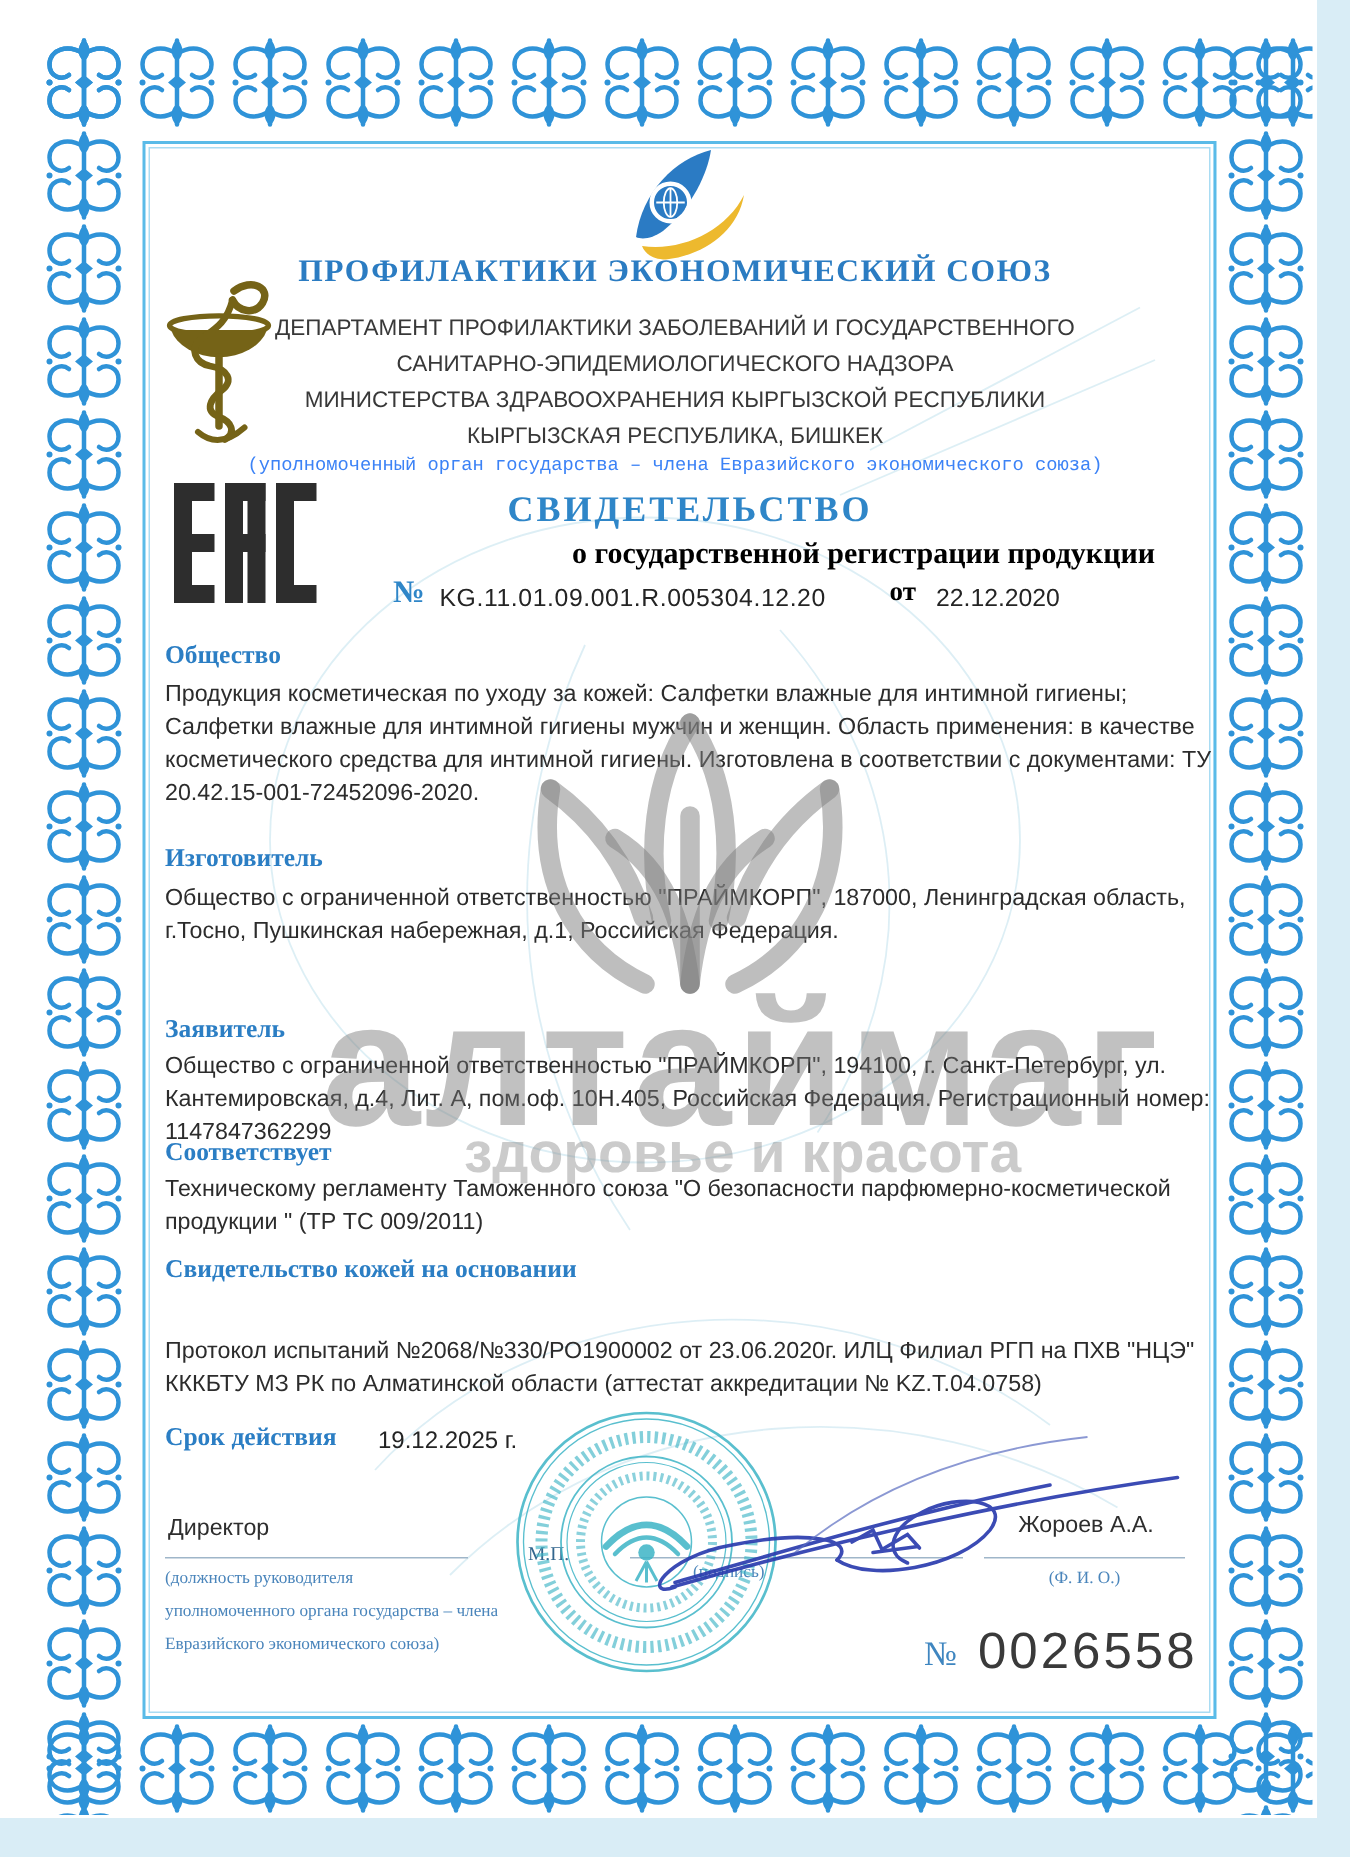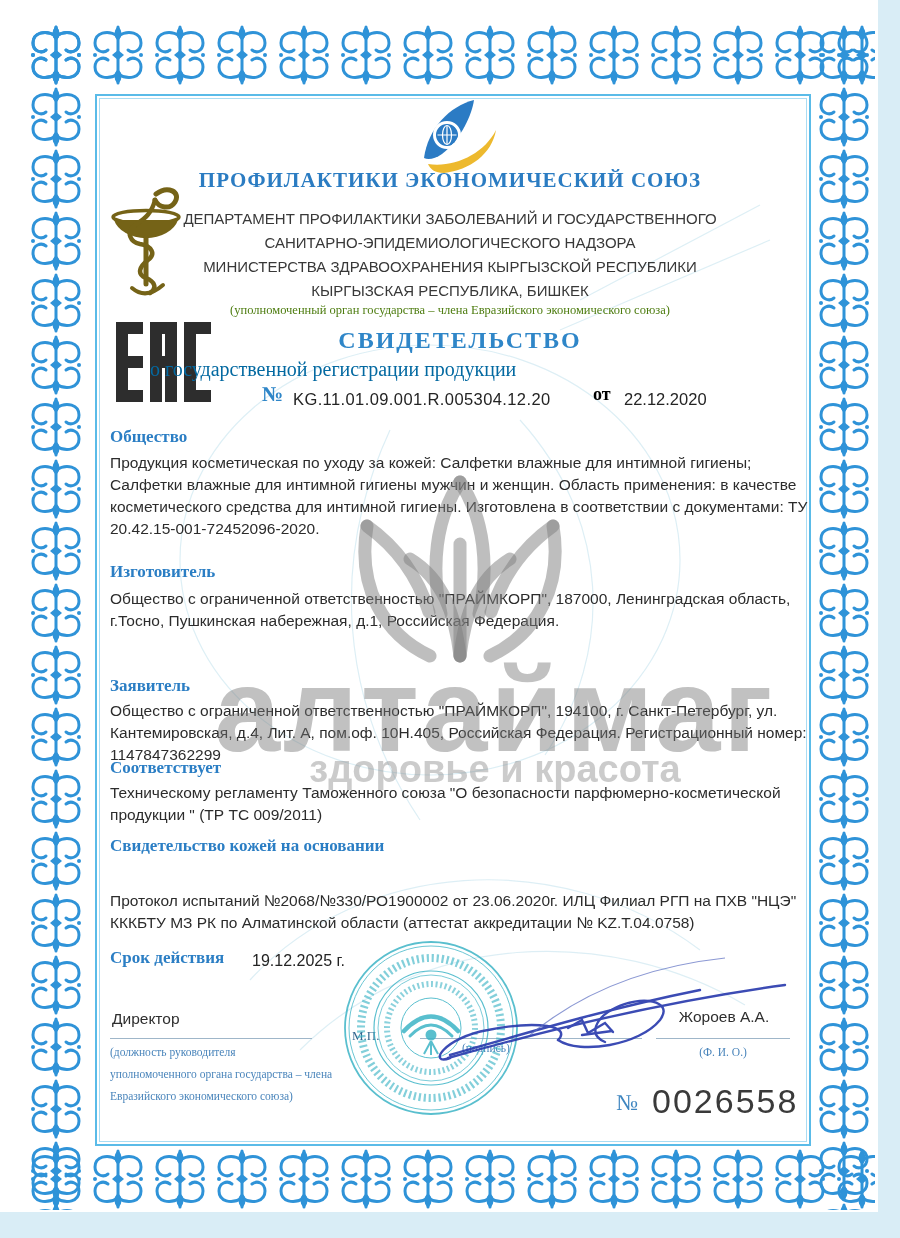--- a/index.html
+++ b/index.html
@@ -10,25 +10,25 @@
   .border-strip{position:absolute;z-index:2;}
   .inner-frame{position:absolute;left:95px;top:94px;width:712px;height:1048px;z-index:2;
                border:2px solid #5abbe8;box-shadow:inset 0 0 0 2px #ffffff, inset 0 0 0 3px #a9dcf3;}
   .bg-guilloche{position:absolute;left:0;top:0;z-index:1;}
   .content{position:absolute;left:0;top:0;width:100%;height:100%;z-index:3;}
   .abs{position:absolute;}
   .serif{font-family:"Liberation Serif","DejaVu Serif",serif;}
   .union-title{left:100px;top:168px;width:700px;text-align:center;color:#2b7cc2;
                font-size:21px;font-weight:bold;letter-spacing:1px;}
   .dept{left:100px;top:207px;width:700px;text-align:center;font-size:15px;line-height:24px;color:#383838;}
-  .authority-note{left:100px;top:303px;width:700px;text-align:center;color:#4d7c0f;font-size:12.5px;}
+  .authority-note{left:100px;top:303px;width:700px;text-align:center;color:#3b82f6;font-size:12.5px;font-family:Liberation Mono, monospace;}
   .doc-type{left:150px;top:327px;width:620px;text-align:center;color:#2f86c8;
             font-size:24px;font-weight:bold;letter-spacing:2px;}
-  .doc-subtitle{left:150px;top:358px;width:620px;text-align:left;color:#0369a1;
-            font-size:20px;font-weight:normal;}
+  .doc-subtitle{left:150px;top:358px;width:620px;text-align:right;color:#000000;
+            font-size:20px;font-weight:bold;}
   .num-label{left:262px;top:382px;color:#2f86c8;font-size:21px;font-weight:bold;}
   .num-value{left:293px;top:390px;font-size:16.5px;color:#242424;letter-spacing:.4px;}
   .date-label{left:593px;top:384px;color:#000000;font-size:18px;font-weight:bold;}
   .date-value{left:624px;top:390px;font-size:16.5px;color:#242424;}
   .sec-head{color:#2b7ec4;font-size:17px;font-weight:bold;}
   .sec-body{font-size:15.5px;line-height:22px;color:#2c2c2c;width:698px;}
   .small-blue{color:#4a85bb;font-size:11.5px;}
   .sig-line{position:absolute;height:1px;background:#9fb6c9;}
   .wm-text{color:rgba(118,118,118,.45);font-weight:bold;z-index:6;}
   .stamp-layer{position:absolute;z-index:4;}

